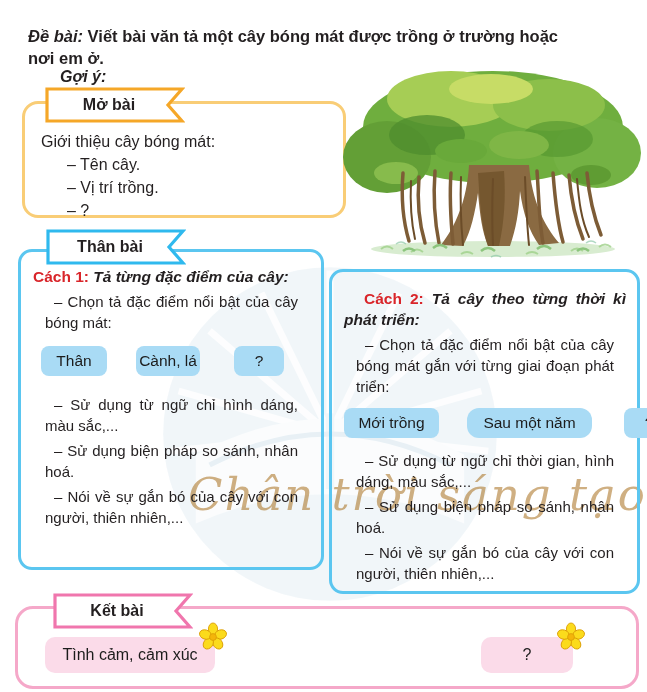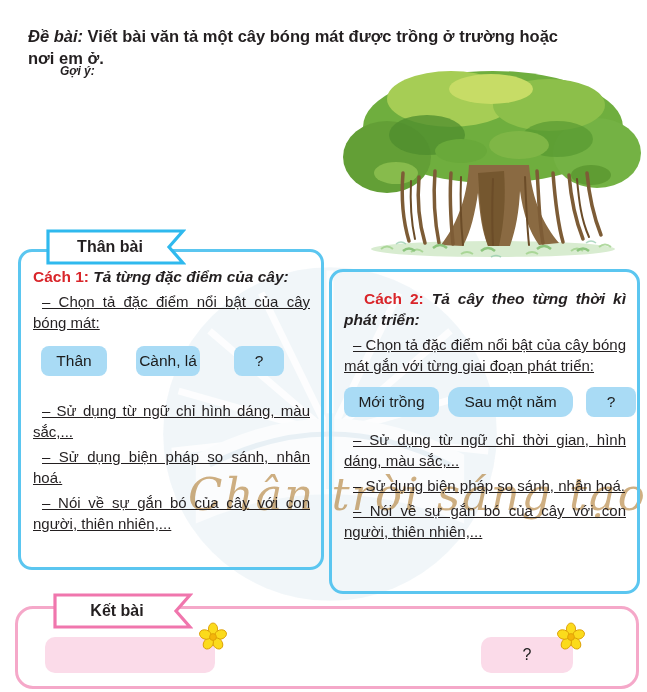--- a/index.html
+++ b/index.html
@@ -3,21 +3,21 @@
 <meta charset="utf-8">
 <style>
   html,body{margin:0;padding:0;background:#ffffff;}
   #page{position:relative;width:647px;height:692px;background:#ffffff;overflow:hidden;
         font-family:"Liberation Sans","DejaVu Sans",sans-serif;color:#231f20;}
 
   
   .title-p{position:absolute;left:28px;top:8px;width:596px;font-size:16.5px;font-weight:bold;
            line-height:22px;text-align:left;}
   .title-label{font-style:italic;}
-  .hint-p{position:absolute;left:60px;top:52px;font-size:12px;font-weight:bold;font-style:italic;}
+  .hint-p{position:absolute;left:60px;top:52px;font-size:16px;font-weight:bold;font-style:italic;}
 
   
   .wm-logo{position:absolute;left:158px;top:262px;width:344px;height:344px;z-index:0;opacity:.55;}
   .wm-text{position:absolute;left:188px;top:468px;z-index:0;font-family:"DejaVu Serif",serif;
            font-style:italic;font-size:45px;color:#a16207;opacity:.5;letter-spacing:2px;white-space:nowrap;}
 
   
   .box{position:absolute;background:transparent;border-radius:16px;z-index:2;}
   .box.yellow{border:3px solid #f9cd76;}
   .box.blue{border:3px solid #5bc6f0;border-radius:14px;}
@@ -32,23 +32,23 @@
   
   .mobai-content{padding:26px 14px 0 16px;font-size:16px;line-height:23px;}
   .mobai-items{padding-left:26px;}
 
   
   .col-content{padding:14px 11px 0 12px;font-size:15px;line-height:21px;text-align:justify;}
   .cach-head{margin:0 0 4px 0;font-size:15.5px;font-weight:bold;line-height:21px;text-align:left;}
   .cach-head .red{color:#d9252a;}
   .cach-head .it{font-style:italic;}
   .head2{text-indent:20px;text-align:justify;}
-  .para{margin:4px 0;text-indent:9px;text-decoration:underline;}
-
-  .chip-row{display:flex;align-items:center;margin:13px 0 24px 0;}
+  .para{margin:4px 12px;text-indent:9px;}
+
+  .chip-row{display:flex;align-items:center;margin:13px 0 18px 0;}
   .chip{background:#a9dbf5;border-radius:8px;height:30px;line-height:30px;text-align:center;
         font-size:15.5px;color:#1c1c1c;flex:0 0 auto;}
   .c1a{width:66px;margin-left:8px;}
   .c1b{width:64px;margin-left:29px;}
   .c1c{width:50px;margin-left:34px;}
   .c2a{width:95px;margin-left:0px;}
   .c2b{width:125px;margin-left:9px;border-radius:12px;}
   .c2c{width:50px;margin-left:13px;}
 
   
@@ -83,20 +83,36 @@
     <path d="M22,112 Q100,70 178,112 L178,152 Q100,118 22,152 Z" fill="#f8fbfd"></path>
     <path d="M100,88 L100,132" stroke="#e7f0f5" stroke-width="5"></path>
     <path d="M30,118 Q100,82 170,118" fill="none" stroke="#d6e5ee" stroke-width="3"></path>
   </svg>
 
   <div class="wm-text">Chân trời sáng tạo</div>
 
   <p class="title-p"><span class="title-label">Đề bài:</span><span> Viết bài văn tả một cây bóng mát được trồng ở trường hoặc</span><br><span>nơi em ở.</span></p>
   <p class="hint-p">Gợi ý:</p>
 
+  <div class="box yellow" style="left:22px;top:101px;width:318px;height:111px;">
+    <div class="banner" style="left:20px;top:-17px;">
+      <svg viewBox="0 0 140 36" preserveAspectRatio="none">
+        <polygon points="2,2 137,2 123,18 137,34 2,34" fill="#ffffff" stroke="#f5a728" stroke-width="3.2"></polygon>
+      </svg>
+      <span>Mở bài</span>
+    </div>
+    <div class="mobai-content">
+      <div>Giới thiệu cây bóng mát:</div>
+      <div class="mobai-items">
+        <div>– Tên cây.</div>
+        <div>– Vị trí trồng.</div>
+        <div>– ?</div>
+      </div>
+    </div>
+  </div>
 
   <svg class="tree" viewBox="0 0 304 207">
 
     <ellipse cx="152" cy="196" rx="122" ry="8" fill="#d8ecd0"></ellipse>
     <g stroke="#9fd18a" stroke-width="2" fill="none" opacity="0.8">
       <path d="M40,196 q6,-5 12,0"></path>
         <path d="M70,199 q6,-5 12,0"></path>
         <path d="M230,198 q6,-5 12,0"></path>
       <path d="M258,194 q6,-5 12,0"></path>
         <path d="M120,201 q6,-4 12,0"></path>
@@ -178,40 +194,41 @@
       <p class="para">– Sử dụng từ ngữ chỉ hình dáng, màu sắc,...</p>
       <p class="para">– Sử dụng biện pháp so sánh, nhân hoá.</p>
       <p class="para">– Nói về sự gắn bó của cây với con người, thiên nhiên,...</p>
     </div>
   </div>
 
   <div class="box blue" style="left:329px;top:269px;width:305px;height:319px;">
     <div class="col-content" style="padding-top:16px;">
       <p class="cach-head head2"><span class="red">Cách 2:</span><span class="it"> Tả cây theo từng thời kì phát triển:</span></p>
       <p class="para">– Chọn tả đặc điểm nổi bật của cây bóng mát gắn với từng giai đoạn phát triển:</p>
-      <div class="chip-row" style="margin:11px 0 12px 0;">
+      <div class="chip-row" style="margin:11px 0 12px 0;gap:19px;">
         <div class="chip c2a">Mới trồng</div>
         <div class="chip c2b">Sau một năm</div>
         <div class="chip c2c">?</div>
       </div>
       <p class="para">– Sử dụng từ ngữ chỉ thời gian, hình dáng, màu sắc,...</p>
       <p class="para">– Sử dụng biện pháp so sánh, nhân hoá.</p>
       <p class="para">– Nói về sự gắn bó của cây với con người, thiên nhiên,...</p>
     </div>
   </div>
 
   <div class="box pink" style="left:15px;top:606px;width:618px;height:77px;">
     <div class="banner" style="left:35px;top:-16px;">
       <svg viewBox="0 0 140 36" preserveAspectRatio="none">
         <polygon points="2,2 137,2 123,18 137,34 2,34" fill="#ffffff" stroke="#f076ad" stroke-width="3.2"></polygon>
       </svg>
       <span>Kết bài</span>
     </div>
 
     <div class="kb-chip kb1">
+      <span>Tình cảm, cảm xúc</span>
       <svg class="flower" viewBox="0 0 30 30">
         <g fill="#fbdb1c" stroke="#dc9e05" stroke-width="0.9">
           <ellipse cx="15" cy="7" rx="4.6" ry="6"></ellipse>
           <ellipse cx="15" cy="7" rx="4.6" ry="6" transform="rotate(72 15 15)"></ellipse>
           <ellipse cx="15" cy="7" rx="4.6" ry="6" transform="rotate(144 15 15)"></ellipse>
           <ellipse cx="15" cy="7" rx="4.6" ry="6" transform="rotate(216 15 15)"></ellipse>
           <ellipse cx="15" cy="7" rx="4.6" ry="6" transform="rotate(288 15 15)"></ellipse>
         </g>
         <circle cx="15" cy="15" r="3.4" fill="#f4b50a" stroke="#dc9e05" stroke-width="0.8"></circle>
       </svg>

